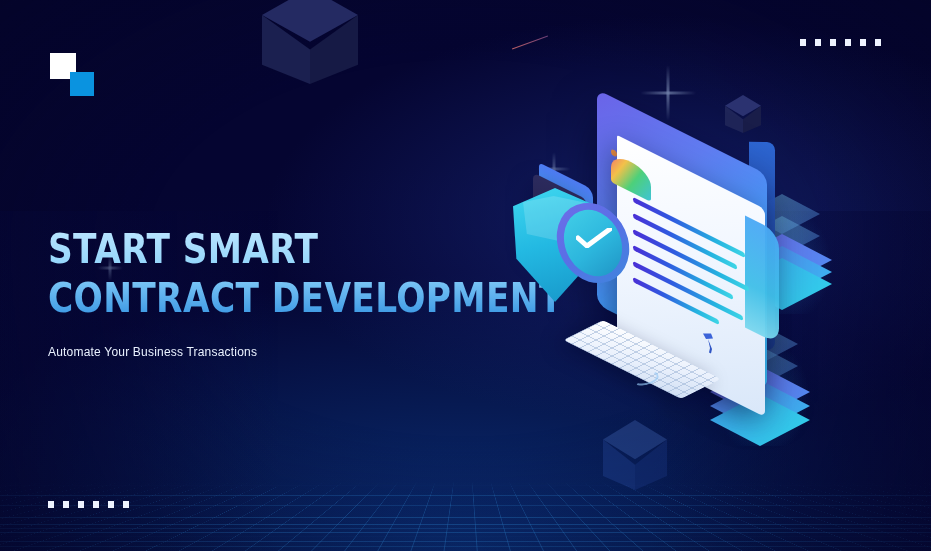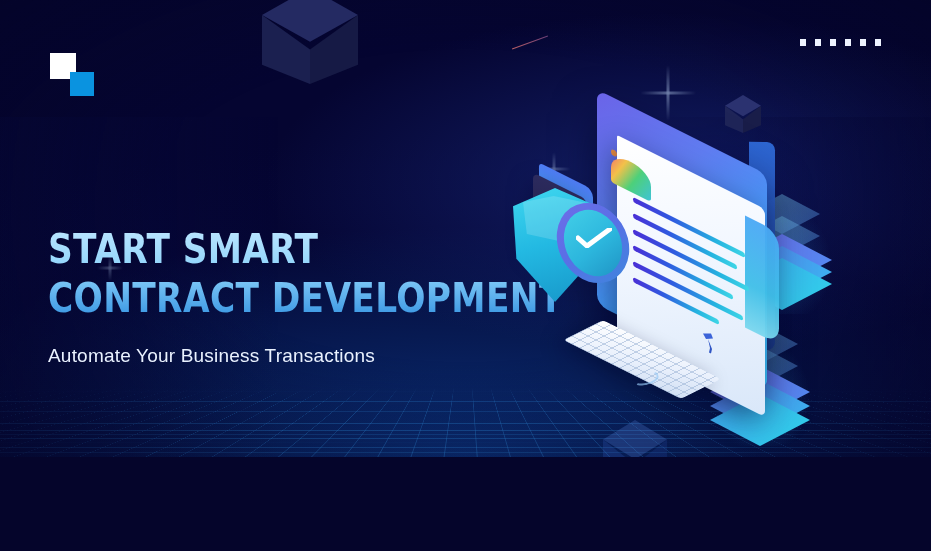--- a/index.html
+++ b/index.html
@@ -1,19 +1,19 @@
 <!DOCTYPE html>
 <html><head>
 <meta charset="utf-8">
 <style>
   html,body{margin:0;padding:0;background:#05052b;}
   body{width:931px;height:551px;overflow:hidden;font-family:"Liberation Sans",sans-serif;}
 
   .banner{
-    position:relative;width:931px;height:457px;overflow:hidden;
+    position:relative;width:931px;height:551px;overflow:hidden;
     background:#4c1d95;
   }
 
   
   .bg-base{
     position:absolute;inset:0;
     background:
       radial-gradient(ellipse 70% 60% at 72% 40%, rgba(23,39,120,.75) 0%, rgba(9,10,62,0) 62%),
       radial-gradient(ellipse 90% 70% at 50% 100%, #0b2f76 0%, #071a52 38%, #050634 72%, #050531 100%),
       linear-gradient(160deg,#080844 0%, #070740 40%, #060638 100%);
@@ -58,21 +58,21 @@
     font-weight:700;font-size:40px;line-height:49px;letter-spacing:.4px;
     text-transform:uppercase;
     transform:scaleX(.86);transform-origin:left center;
     background:linear-gradient(180deg,#bfe7ff 0%,#8fd4fb 45%,#2f8fe0 100%);
     -webkit-background-clip:text;background-clip:text;color:transparent;
     white-space:nowrap;
   }
   .headline .l2{display:block;}
   .subhead{
     margin:22px 0 0 0;font-family:"Liberation Sans",sans-serif;
-    font-size:19px;font-weight:400;color:#eaf2ff;letter-spacing:.2px;
+    font-size:12px;font-weight:400;color:#eaf2ff;letter-spacing:.2px;
   }
 
   
   .art{position:absolute;left:455px;top:0;width:476px;height:551px;}
   .art > *{position:absolute;}
 
   
   .monitor{left:142px;top:132px;width:170px;height:215px;}
   .mon-body{
     position:absolute;inset:0;

